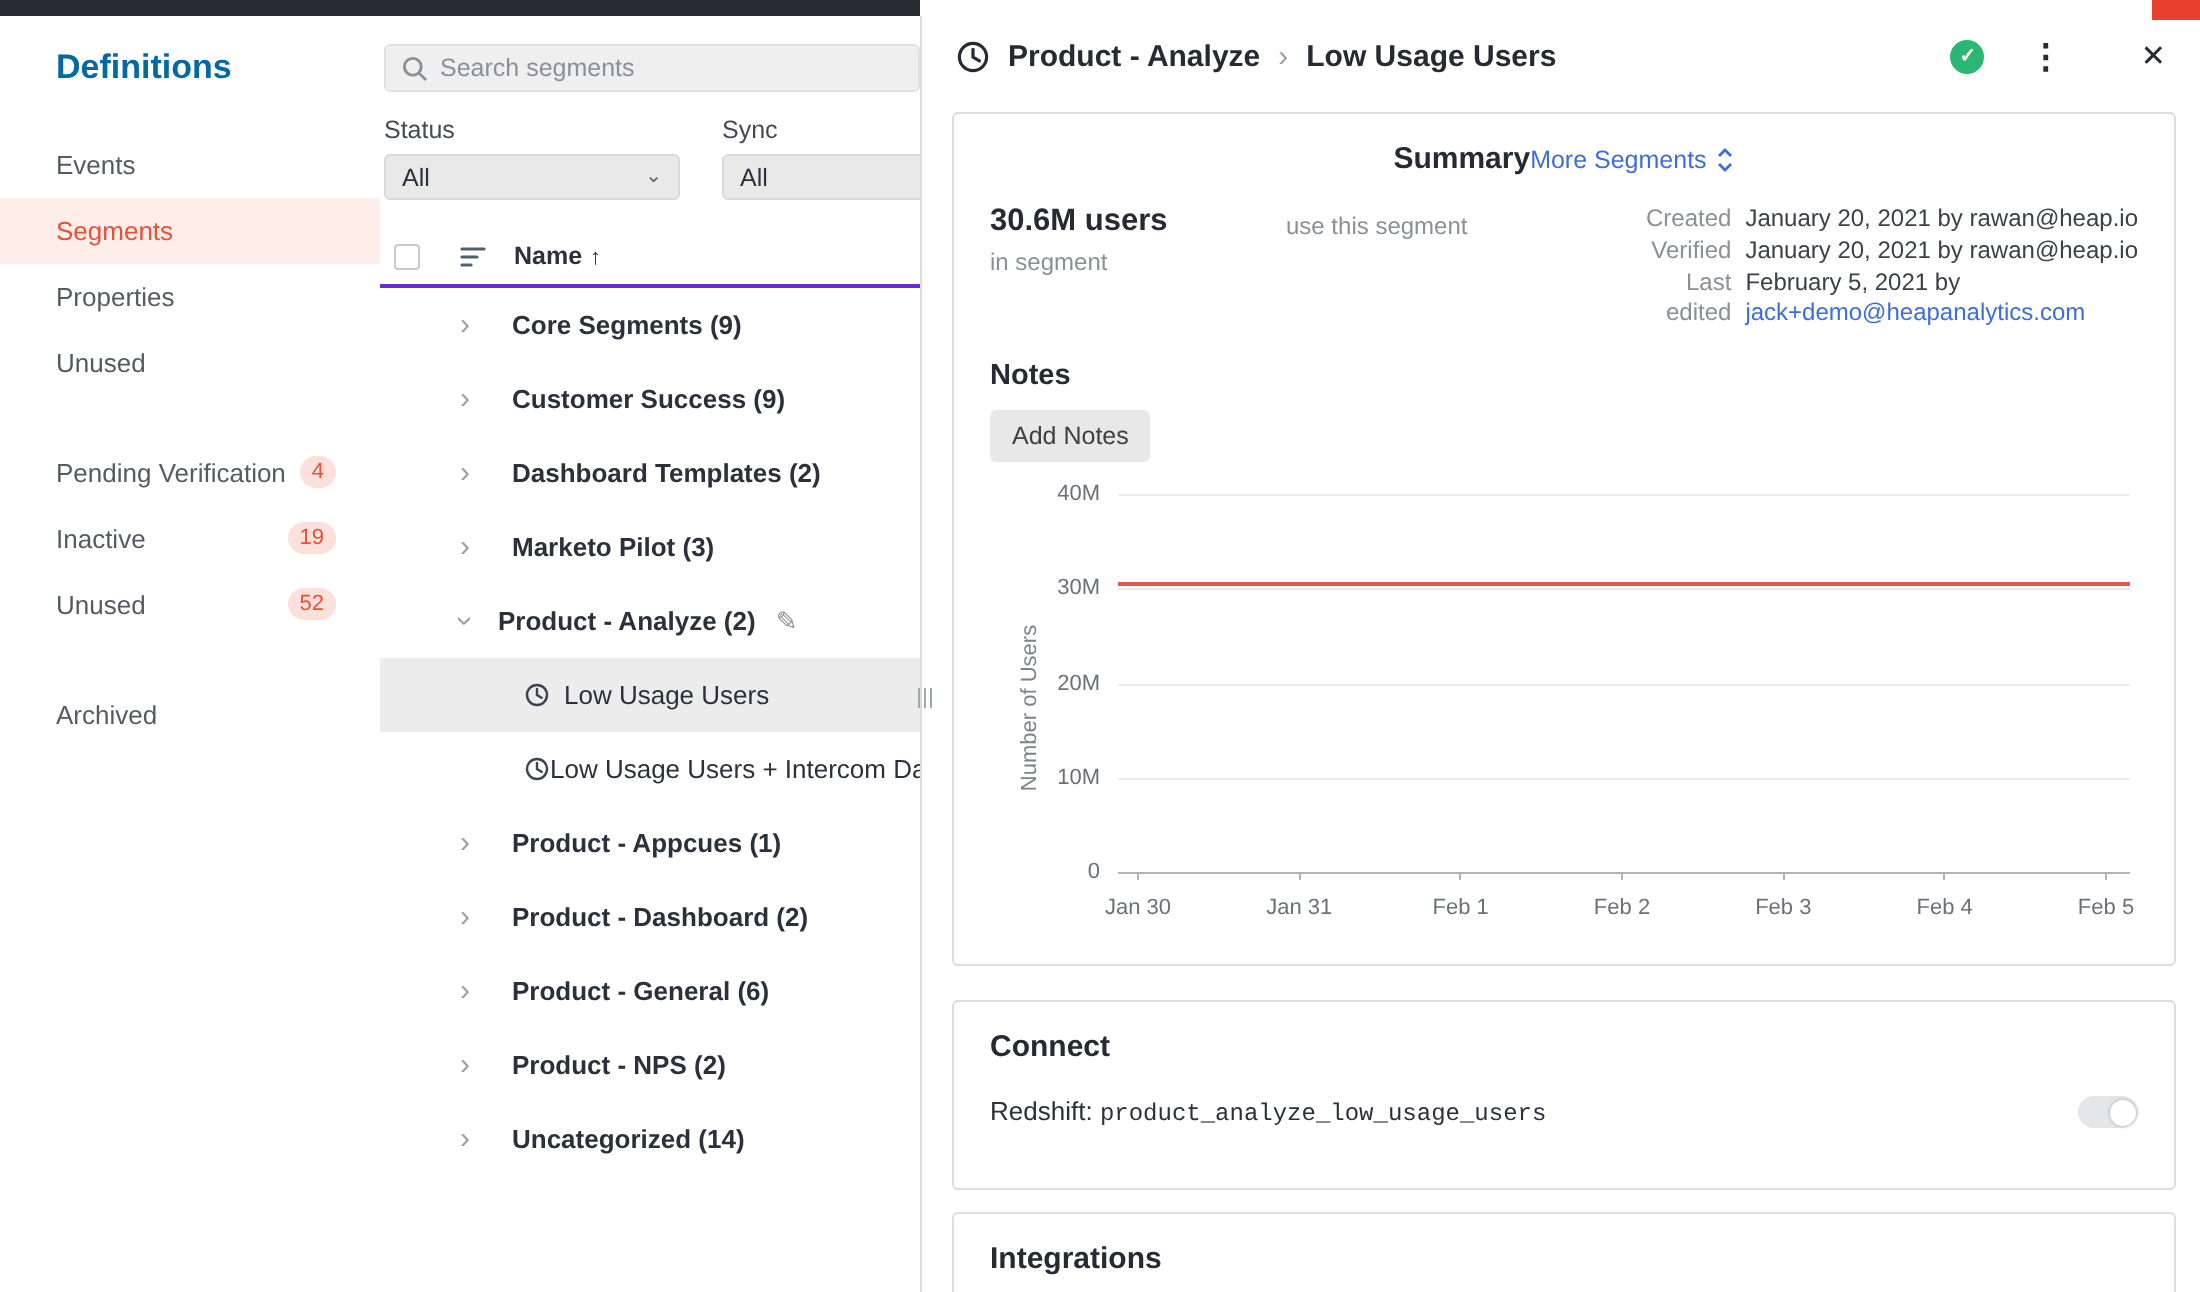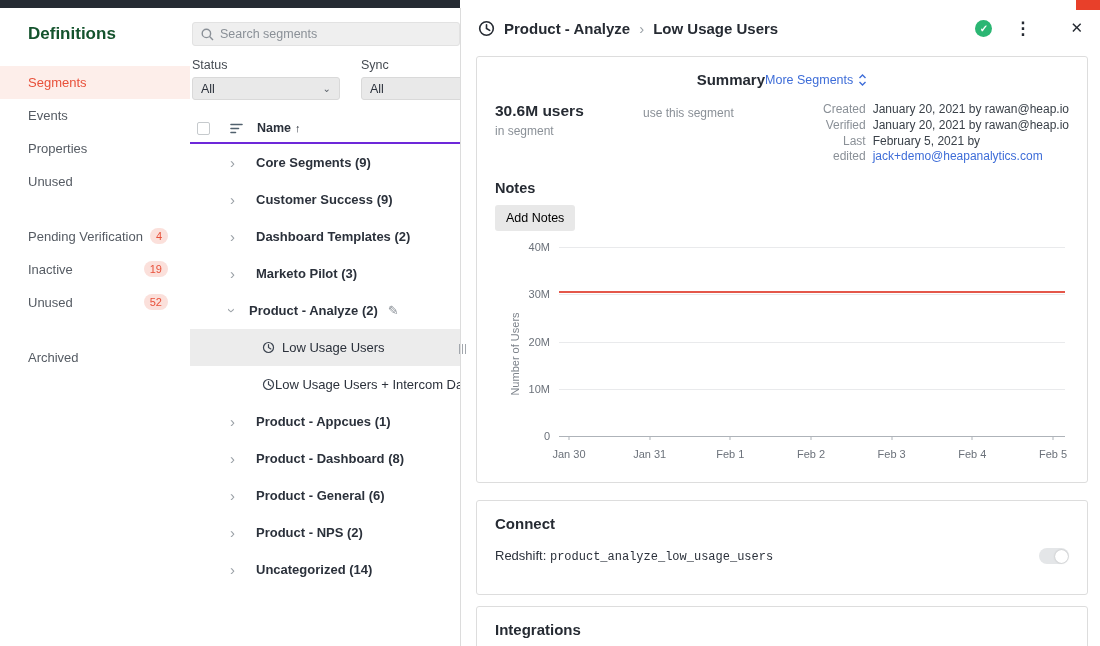--- a/index.html
+++ b/index.html
@@ -6,21 +6,21 @@
   html,body{width:1100px;height:646px;overflow:hidden;background:#fff;
     font-family:"Liberation Sans",sans-serif;color:#2b313b}
   .app{position:relative;width:1100px;height:646px;background:#fff}
 
   
   .top-strip{position:absolute;left:0;top:0;width:460px;height:8px;background:#262b33;z-index:40}
   .red-marker{position:absolute;right:0;top:0;width:24px;height:10px;background:#e8402a;z-index:40}
 
   
   .sidebar{position:absolute;left:0;top:8px;bottom:0;width:190px;background:#fff;padding-top:16px}
-  .sidebar h1{font-size:17px;font-weight:bold;color:#14532d;padding-left:28px;margin-bottom:22px}
+  .sidebar h1{font-size:17px;font-weight:bold;color:#0369a1;padding-left:28px;margin-bottom:22px}
   .side-section{margin-bottom:22px}
   .side-item{position:relative;height:33px;line-height:33px;padding-left:28px;font-size:13px;color:#555b63;cursor:pointer;white-space:nowrap}
   .side-item.active{background:#fdeeea;color:#e8503a}
   .badge{position:absolute;right:22px;top:8px;background:#fbe0db;color:#e8503a;font-size:11px;line-height:16px;padding:0 6px;border-radius:9px}
 
   
   .middle{position:absolute;left:190px;top:8px;bottom:0;width:271px;border-right:1px solid #dcdcdc;background:#fff;overflow:hidden;padding-top:14px}
   .search-box{display:flex;align-items:center;width:268px;height:24px;margin-left:2px;background:#efefef;border:1px solid #e2e2e2;border-radius:3px;padding:0 8px}
   .search-box svg{flex:none;margin-right:6px}
   .search-input{flex:1;border:none;background:transparent;outline:none;font-size:12.5px;color:#2b313b;font-family:"Liberation Sans",sans-serif}
@@ -71,21 +71,21 @@
   .stat{flex:none}
   .stat.users{width:148px}
   .stat.reports{width:160px}
   .stat-v{font-size:15.5px;font-weight:bold;color:#262b33}
   .stat-c{font-size:12px;color:#8a9097;margin-top:4px}
   .meta-grid{margin-left:auto;display:grid;grid-template-columns:50px auto;column-gap:7px;row-gap:1px;font-size:12px;line-height:15px}
   .meta-label{color:#8a9097;text-align:right}
   .meta-value{color:#3a4149}
   .meta-link{color:#3e6dd8;cursor:pointer}
   .notes-title{font-size:14.5px;font-weight:bold;color:#262b33;margin-top:16px}
-  .add-notes{margin-top:9px;background:#e8e8e8;border:none;border-radius:3px;padding:6px 11px;font-size:12.5px;color:#000000;font-family:"Liberation Sans",sans-serif;cursor:pointer}
+  .add-notes{margin-top:9px;background:#e8e8e8;border:none;border-radius:3px;padding:6px 11px;font-size:12.5px;color:#404040;font-family:"Liberation Sans",sans-serif;cursor:pointer}
 
   
   .chart{position:relative;height:225px;margin-top:10px}
   .ylab{position:absolute;left:14px;top:50%;writing-mode:vertical-rl;transform:translateY(-50%) rotate(180deg);font-size:11px;color:#7d838b}
   .plot{position:absolute;left:64px;right:4px;top:6px;bottom:30px}
   .gridline{position:absolute;left:0;right:0;height:1px;background:#e9eaec}
   .gridline.baseline{background:#aeb3b9}
   .ytick{position:absolute;right:calc(100% + 9px);top:-6px;font-size:11px;color:#6b717a;white-space:nowrap}
   .series-line{position:absolute;left:0;right:0;height:2px;background:#e4574a}
   .x-axis{position:absolute;left:74px;right:16px;bottom:4px;height:14px}
@@ -105,22 +105,22 @@
 <body>
 
 <div class="app">
   <div class="top-strip"></div>
   <div class="red-marker"></div>
 
   <aside class="sidebar">
     <h1>Definitions</h1>
     <div id="sidebar-items">
         <div class="side-section">
+          <div class="side-item"><span>Events</span></div>
           <div class="side-item active"><span>Segments</span></div>
-          <div class="side-item"><span>Events</span></div>
           <div class="side-item"><span>Properties</span></div>
           <div class="side-item"><span>Unused</span></div>
         </div>
         <div class="side-section">
           <div class="side-item"><span>Pending Verification</span><span class="badge">4</span></div>
           <div class="side-item"><span>Inactive</span><span class="badge">19</span></div>
           <div class="side-item"><span>Unused</span><span class="badge">52</span></div>
         </div>
         <div class="side-section">
           <div class="side-item"><span>Archived</span></div>
@@ -203,21 +203,21 @@
             </svg>
           </span>
           <span class="child-label">Low Usage Users + Intercom Data</span>
         </div>
         <div class="tree-row group">
           <span class="chev">›</span>
           <span class="group-label">Product - Appcues (1)</span>
         </div>
         <div class="tree-row group">
           <span class="chev">›</span>
-          <span class="group-label">Product - Dashboard (8)</span>
+          <span class="group-label">Product - Dashboard (2)</span>
         </div>
         <div class="tree-row group">
           <span class="chev">›</span>
           <span class="group-label">Product - General (6)</span>
         </div>
         <div class="tree-row group">
           <span class="chev">›</span>
           <span class="group-label">Product - NPS (2)</span>
         </div>
         <div class="tree-row group">

